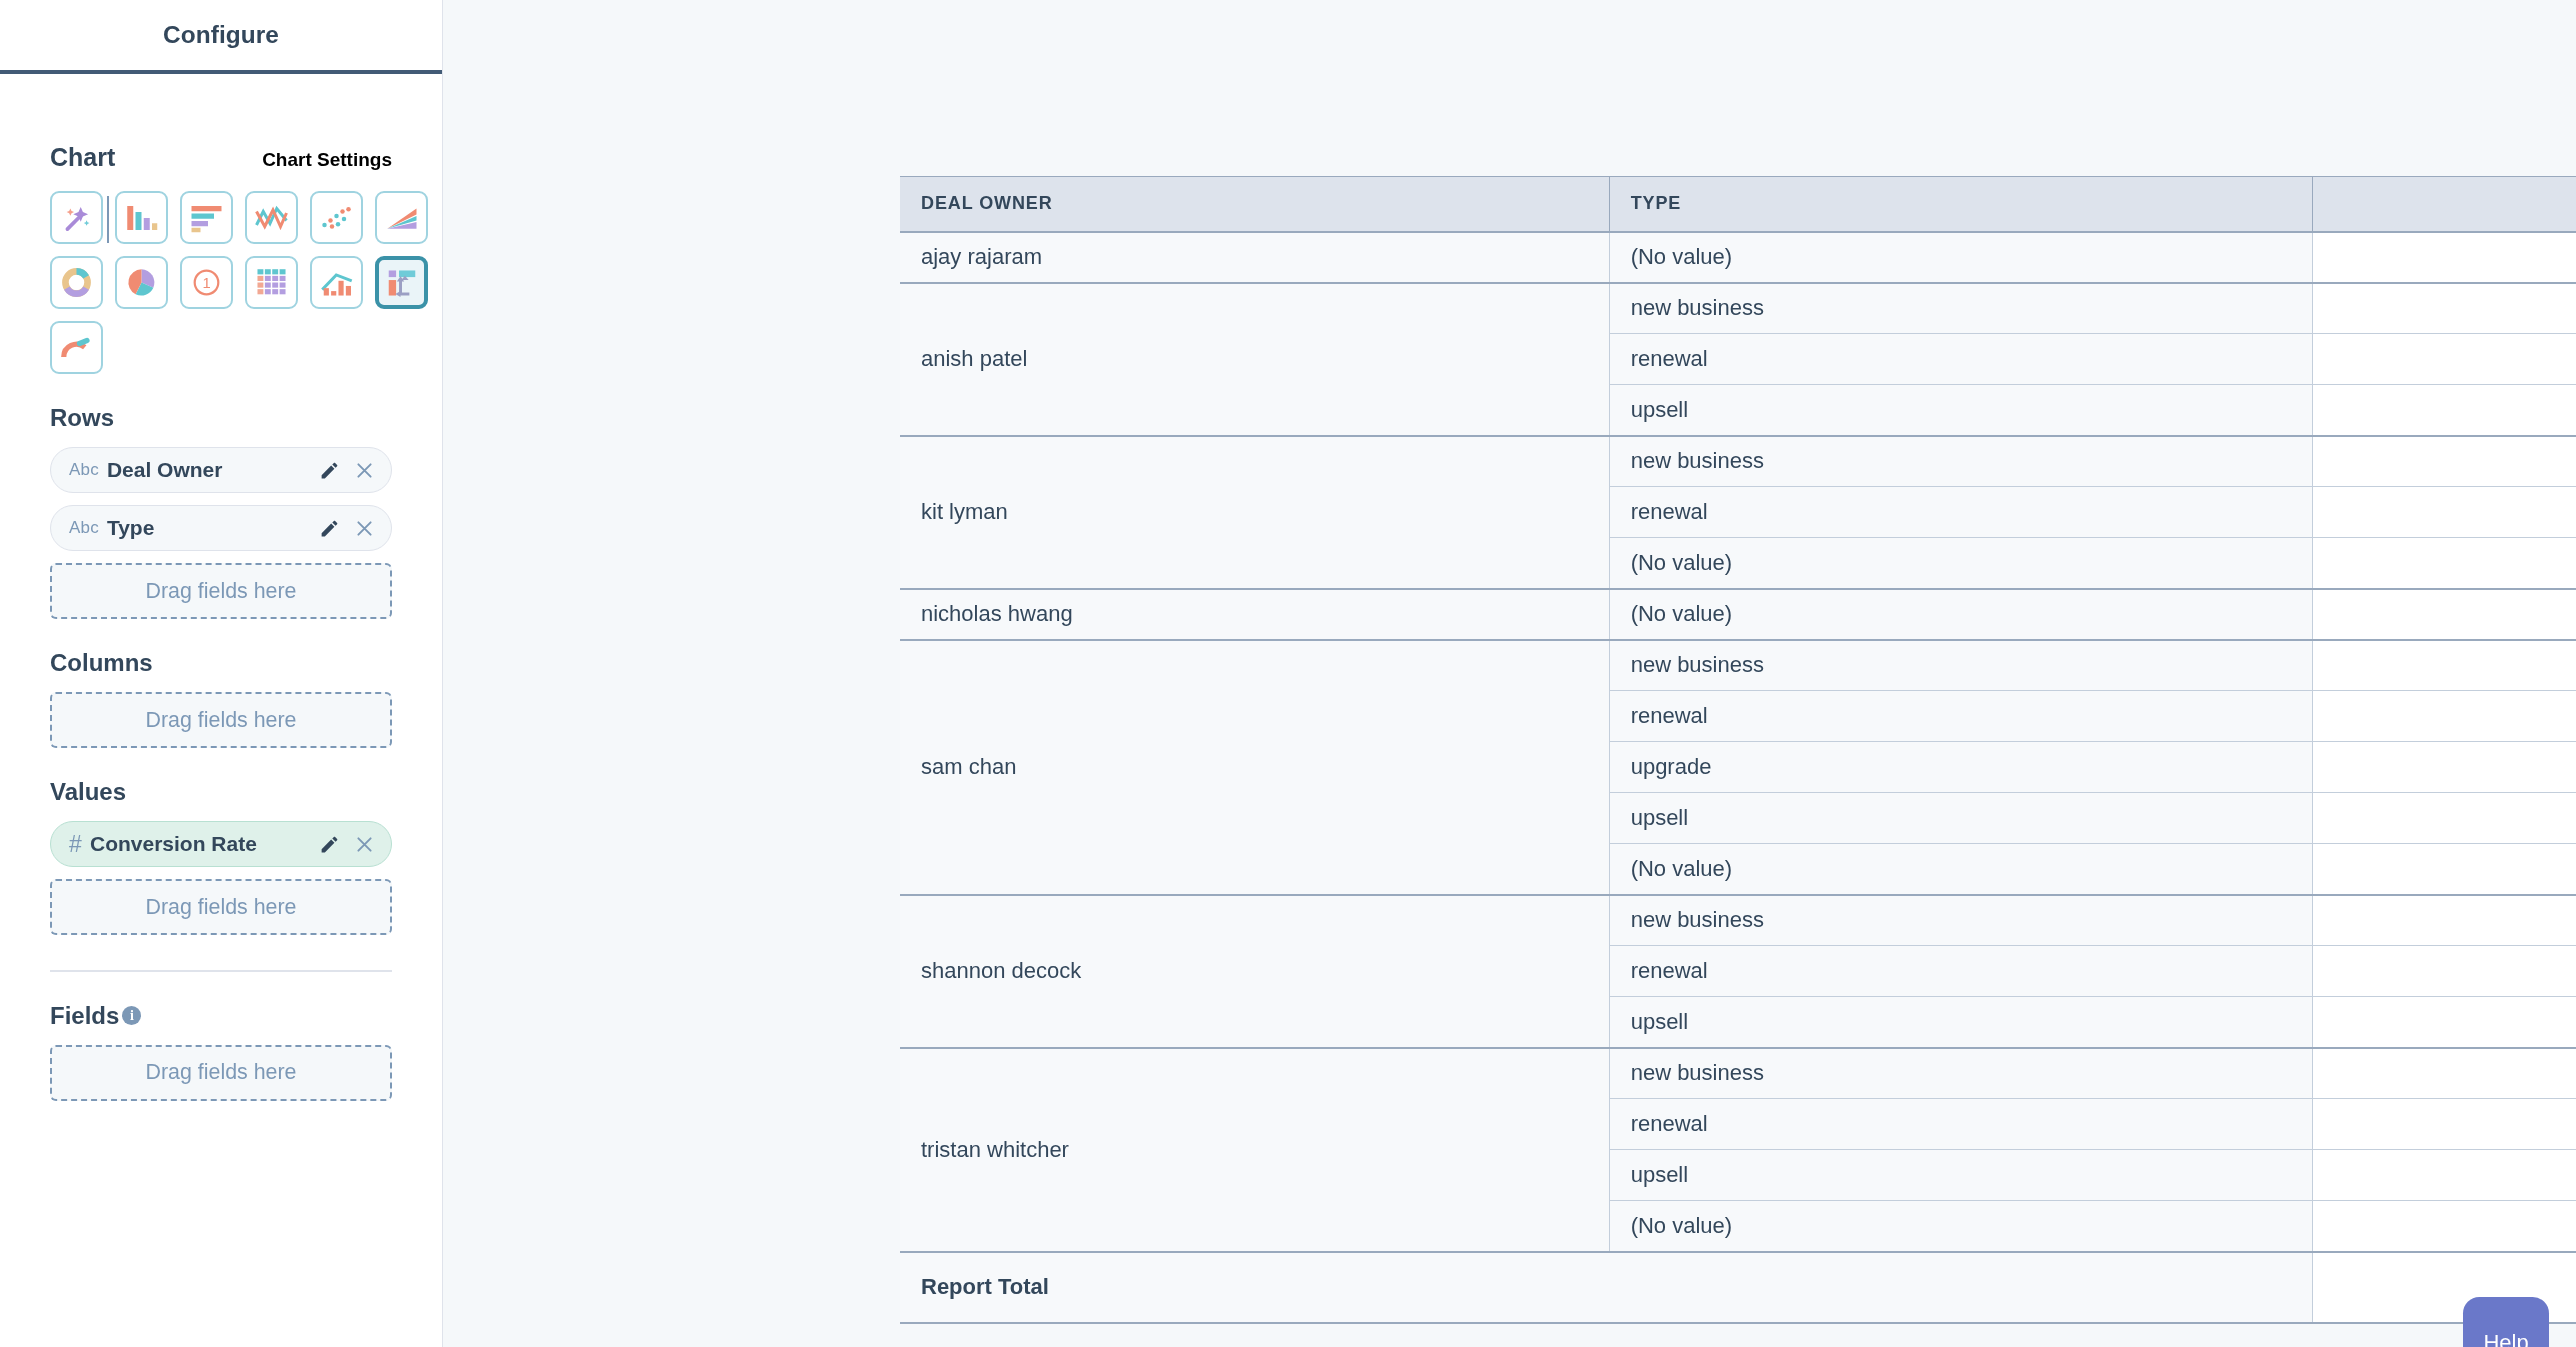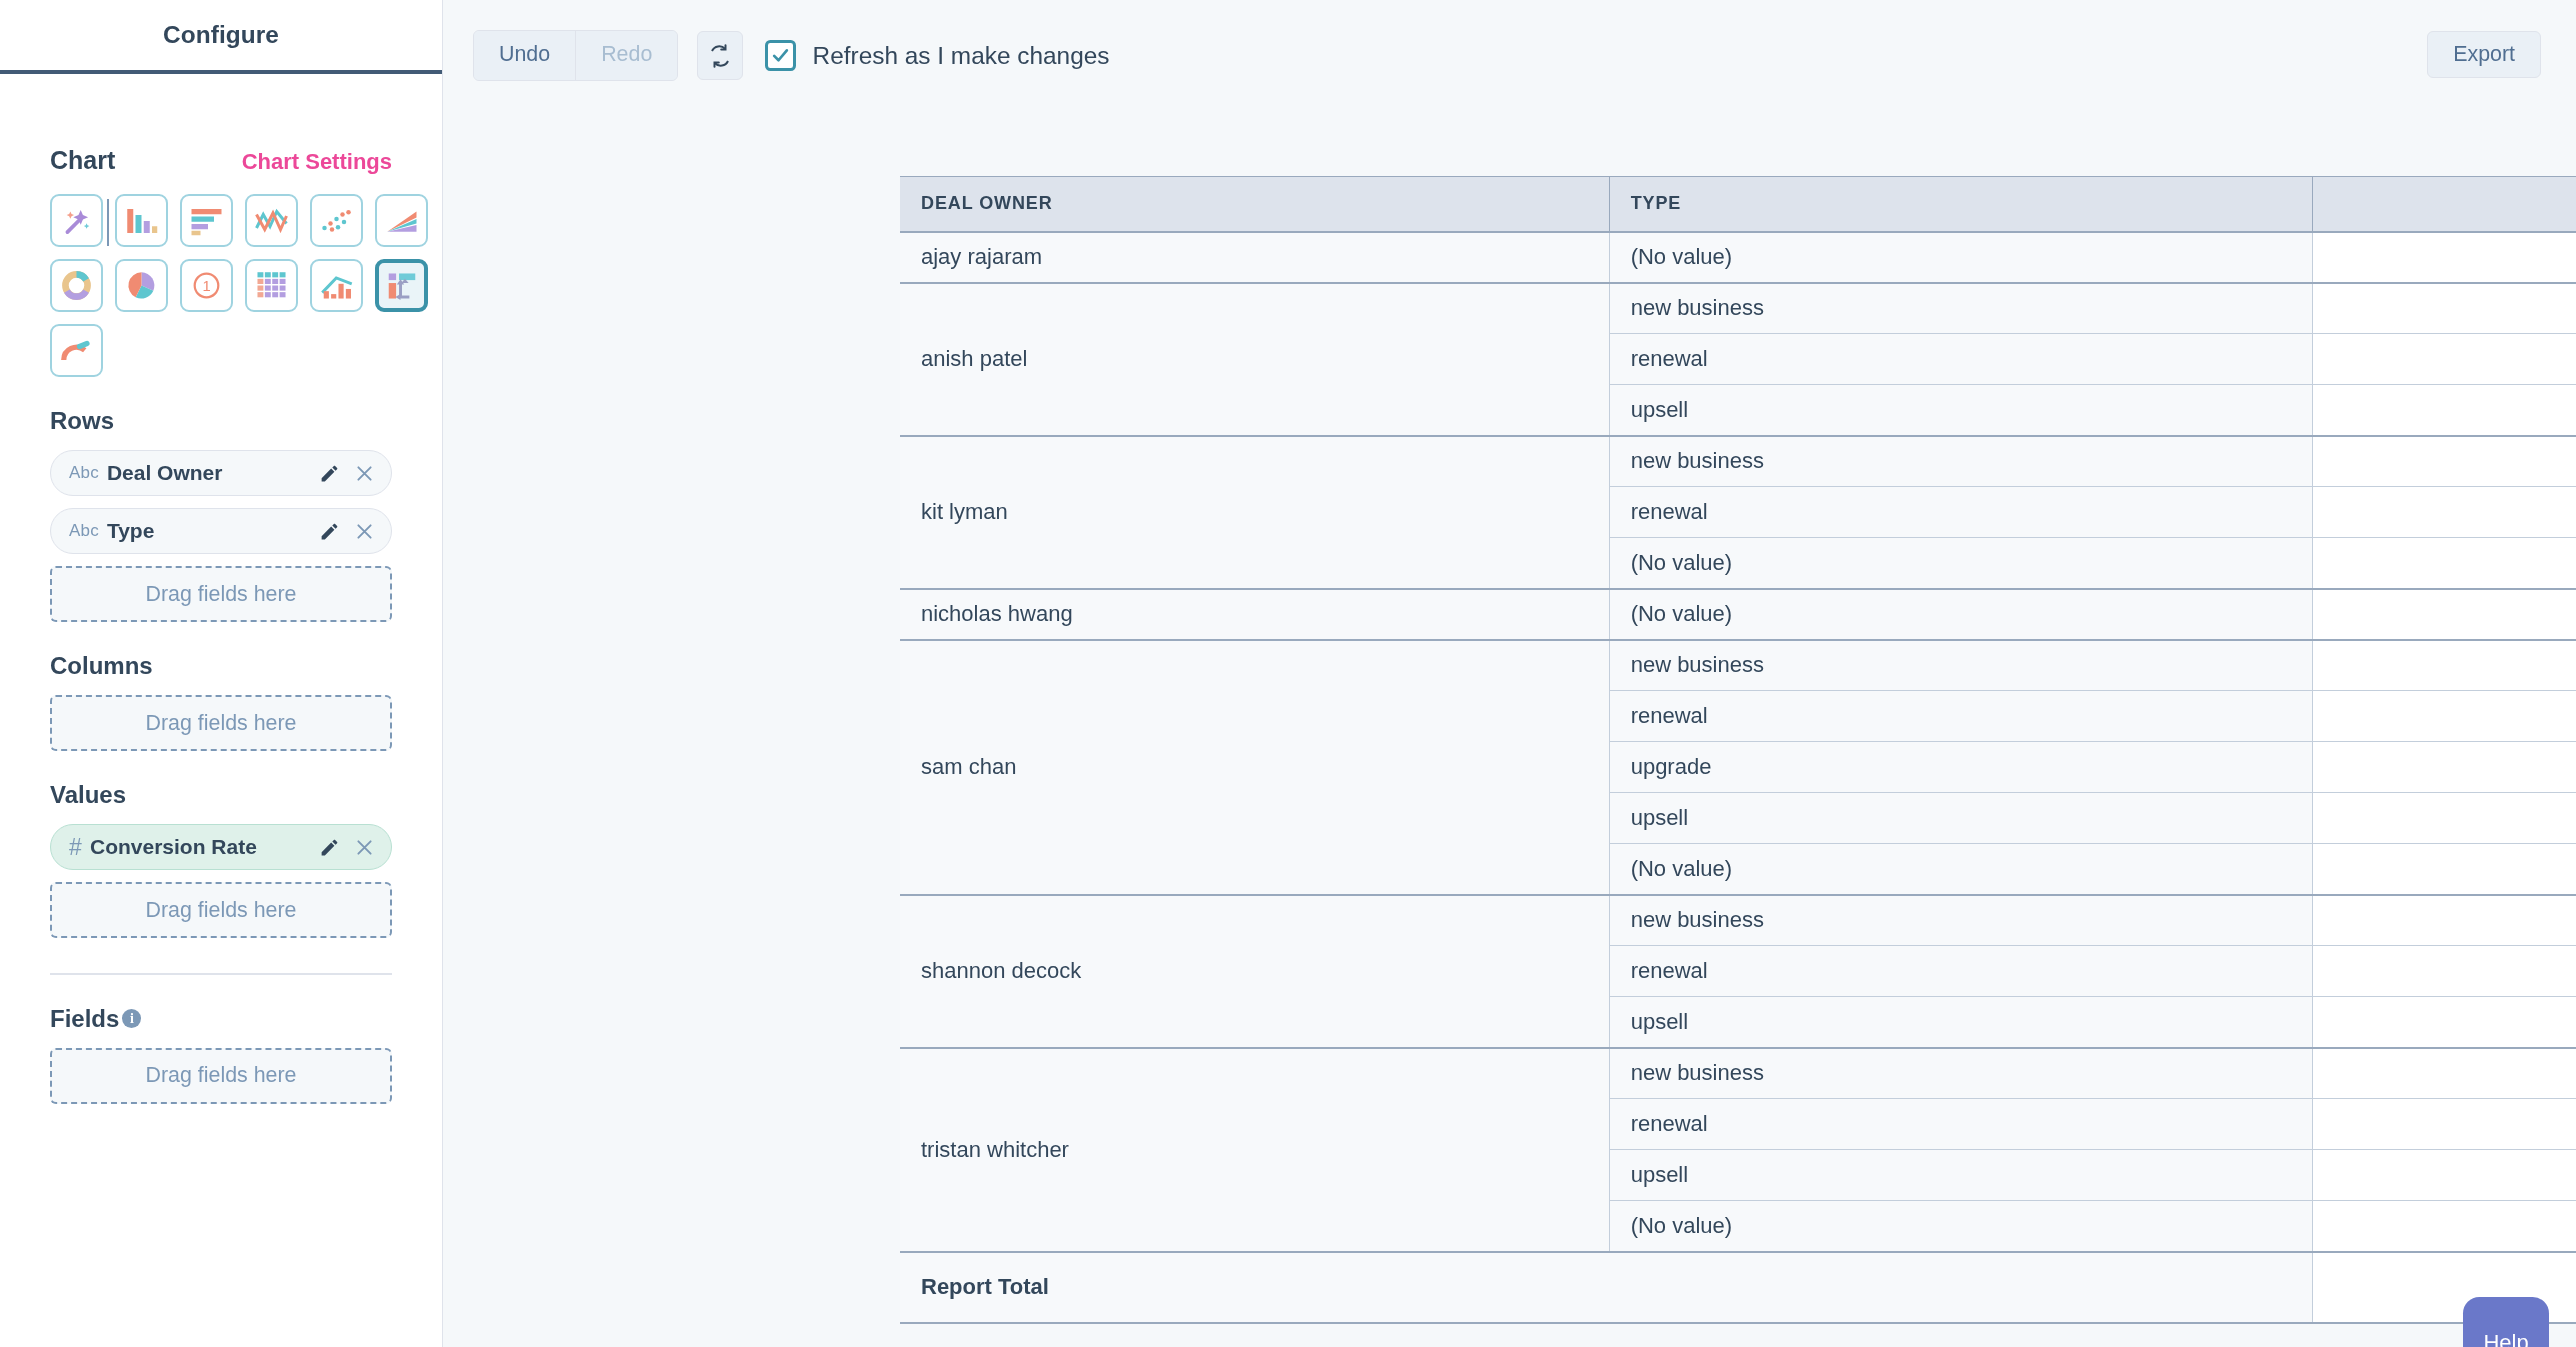--- a/index.html
+++ b/index.html
@@ -37,21 +37,21 @@
     font-weight: normal;
   }
 
   .panel { padding: 0 50px; }
 
   .sec-head {
     display: flex; align-items: baseline; justify-content: space-between;
     margin-top: 31px; margin-bottom: 19px;
   }
   .sec-title { font-size: 25px; font-weight: bold; color: #33475b; }
-  .sec-link { font-size: 22px; font-weight: bold; color: #ec4899; cursor: pointer; margin-top: 44px; }
+  .sec-link { font-size: 19px; font-weight: bold; color: #000000; cursor: pointer; margin-top: 44px; }
 
   .chart-grid { display: flex; flex-wrap: wrap; gap: 12px; width: 392px; }
   .ctile {
     width: 53px; height: 53px; border: 2.2px solid #9fd3e0; border-radius: 9px;
     background: #ffffff; display: flex; align-items: center; justify-content: center;
     cursor: pointer; position: relative;
   }
   .ctile.sel { border: 4.4px solid #3b92a8; background: #eaf4f8; }
   .ctile.divafter::after {
     content: ""; position: absolute; right: -8.1px; top: 3px;
@@ -387,47 +387,20 @@
       </div>
       <div class="drop">
         <span>Drag fields here</span>
       </div>
 
     </div>
   </aside>
 
   <main class="main">
 
-    <div class="toolbar">
-
-      <div class="btngroup">
-        <div class="b">Undo</div>
-        <div class="b disabled">Redo</div>
-      </div>
-
-      <div class="iconbtn">
-        <svg width="24" height="24" viewBox="0 0 24 24">
-          <path d="M4 7 a8 8 0 0 1 13 -2.2" fill="none" stroke="#33475b" stroke-width="2"></path>
-          <path d="M17.5 1.2 L17.5 5.6 L13.2 5.6" fill="none" stroke="#33475b" stroke-width="2" stroke-linecap="round"></path>
-          <path d="M20 17 a8 8 0 0 1 -13 2.2" fill="none" stroke="#33475b" stroke-width="2"></path>
-          <path d="M6.5 22.8 L6.5 18.4 L10.8 18.4" fill="none" stroke="#33475b" stroke-width="2" stroke-linecap="round"></path>
-        </svg>
-      </div>
-
-      <div class="chkwrap">
-        <span class="chk">
-          <svg width="19" height="19" viewBox="0 0 24 24">
-              <path d="M4 12.5 L9.5 18 L20 5.5" fill="none" stroke="#3b92a8" stroke-width="3.4" stroke-linecap="round" stroke-linejoin="round"></path>
-            </svg>
-        </span>
-        <span class="chklbl">Refresh as I make changes</span>
-      </div>
-
-      <div class="exportbtn">Export</div>
-    </div>
 
     <div class="tablewrap">
       <table class="pivot">
         <colgroup>
             <col class="c1">
             <col class="c2">
             <col class="c3">
           </colgroup>
         <thead>
           <tr>

